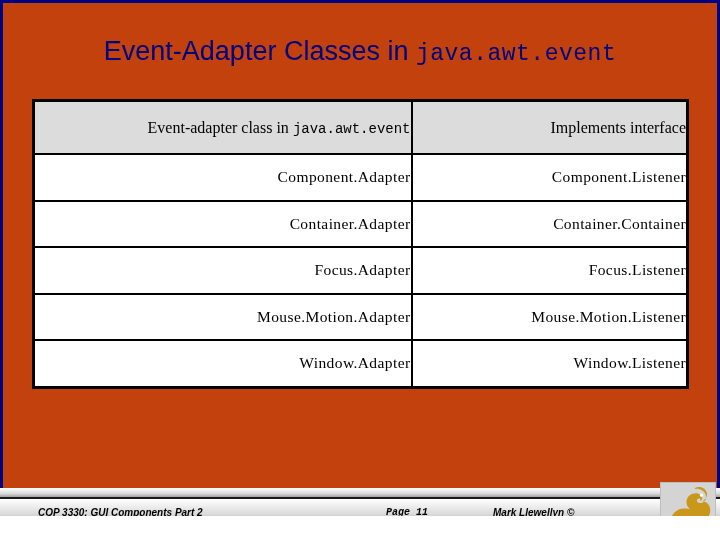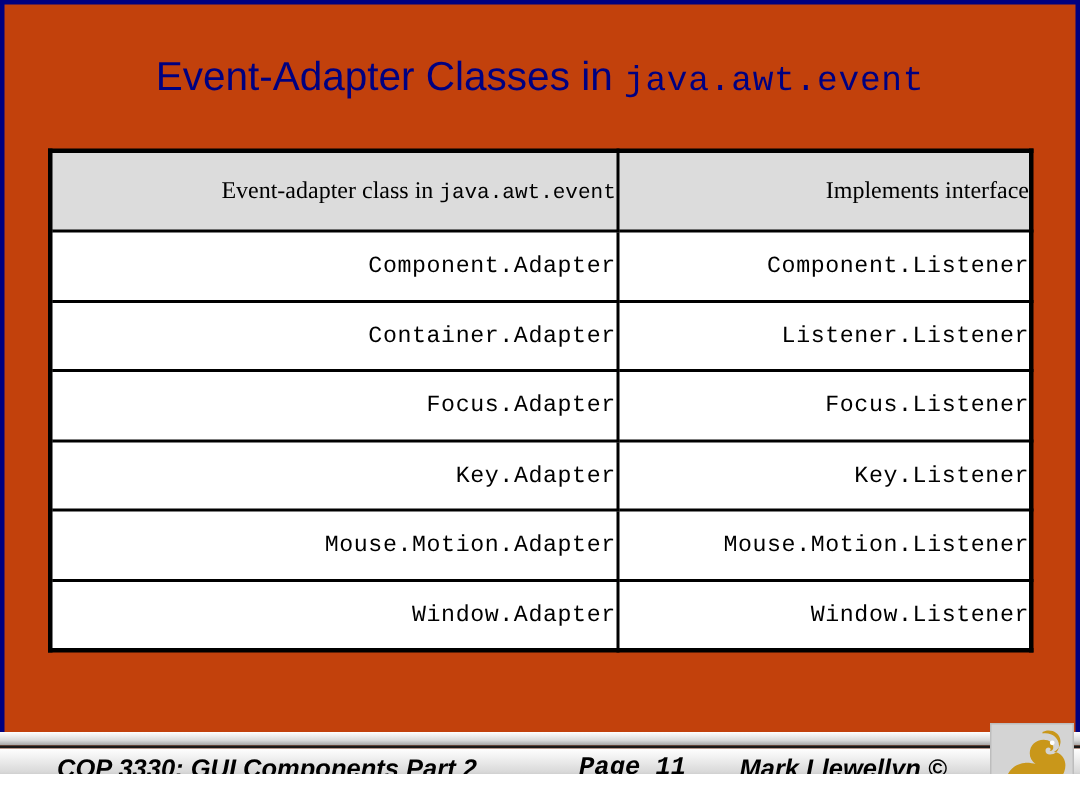--- a/index.html
+++ b/index.html
@@ -81,21 +81,21 @@
     font-weight: normal;
     color: #000000;
   }
   table.adapters th .mono {
     font-family: "Liberation Mono", monospace;
     font-size: 14px;
   }
   table.adapters td {
     background: #ffffff;
     height: 44.5px;
-    font-family: Liberation Mono, monospace;
+    font-family: Liberation Serif, serif;
     font-size: 15.5px;
     color: #000000;
     letter-spacing: 0.4px;
   }
 
   
   .footer {
     position: absolute;
     left: 0;
     top: 488px;
@@ -115,21 +115,21 @@
   .bar-3 { top: 38px; height: 14px; border-bottom: none; }
 
   .footer-text {
     position: absolute;
     top: 13px;
     height: 23px;
     line-height: 23px;
     font-family: "Liberation Sans", sans-serif;
     font-style: italic;
     font-weight: bold;
-    font-size: 17px;
+    font-size: 10px;
     color: #000000;
     white-space: nowrap;
   }
   .ft-course { left: 38px; }
   .ft-page   { left: 386px; font-family: Liberation Mono, monospace; }
   .ft-author { left: 493px; }
 
   
   .logo-box {
     position: absolute;
@@ -167,29 +167,25 @@
           <th>Implements interface</th>
         </tr>
       </thead>
       <tbody id="tbody">
           <tr>
             <td>Component.Adapter</td>
             <td>Component.Listener</td>
           </tr>
           <tr>
             <td>Container.Adapter</td>
-            <td>Listener.Listener</td>
+            <td>Container.Container</td>
           </tr>
           <tr>
             <td>Focus.Adapter</td>
             <td>Focus.Listener</td>
-          </tr>
-          <tr>
-            <td>Key.Adapter</td>
-            <td>Key.Listener</td>
           </tr>
           <tr>
             <td>Mouse.Motion.Adapter</td>
             <td>Mouse.Motion.Listener</td>
           </tr>
           <tr>
             <td>Window.Adapter</td>
             <td>Window.Listener</td>
           </tr>
         </tbody>

